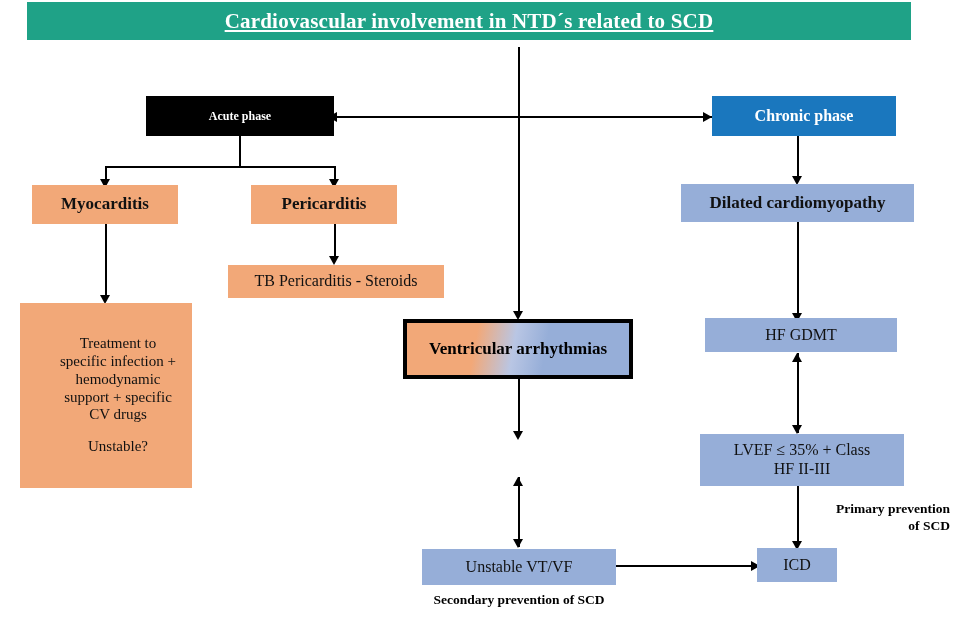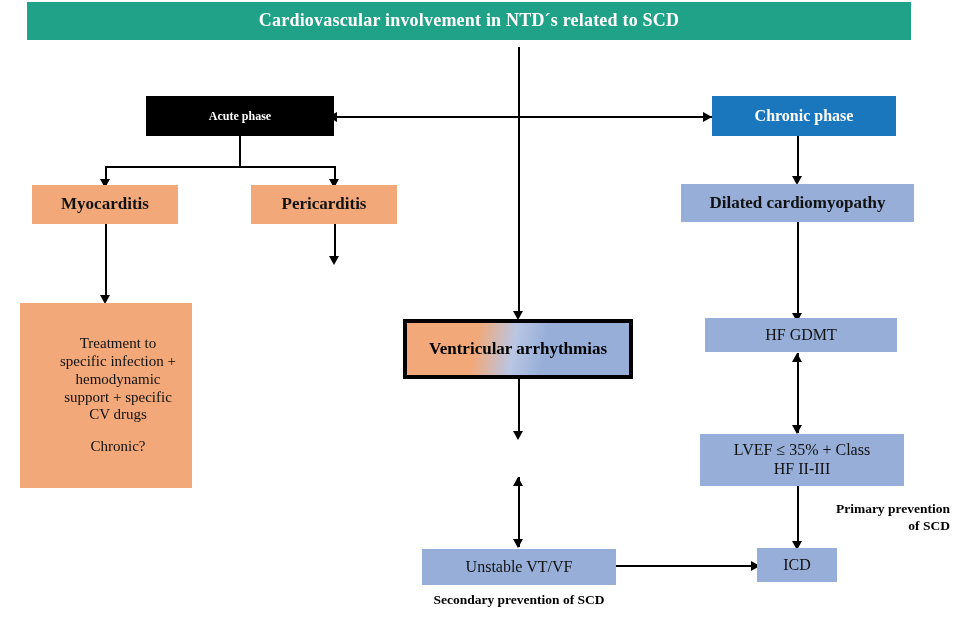--- a/index.html
+++ b/index.html
@@ -29,22 +29,23 @@
     color: #000000;
     line-height: 1.18;
   }
   .node span { display: block; width: 100%; }
 
   
   .banner {
     background: #1fa287;
     color: #ffffff;
     font-weight: bold;
-    font-size: 18px;
+    font-size: 21px;
     letter-spacing: .2px;
+    text-decoration: underline;
   }
 
   
   .n-orange-dark {
     background: #000000;
     color: #ffffff;
     font-weight: bold;
     font-size: 12px;
   }
   
@@ -160,29 +161,32 @@
   <div class="vline" style="left:105px; top:224px; height:75px;"></div>
   <div class="arrow arrow-down" style="left:99.5px; top:295px;"></div>
 
   <div class="node n-peach bold fs17" style="left:251px; top:185px; width:146px; height:39px;">
     <span>Pericarditis</span>
   </div>
 
   <div class="vline" style="left:334px; top:224px; height:36px;"></div>
   <div class="arrow arrow-down" style="left:328.5px; top:256px;"></div>
 
+  <div class="node n-peach fs16" style="left:228px; top:265px; width:216px; height:33px;">
+    <span>TB Pericarditis - Steroids</span>
+  </div>
 
   <div class="node n-peach fs15" style="left:20px; top:303px; width:172px; height:185px; flex-direction:column; justify-content:center;">
     <span>Treatment to</span>
     <span>specific infection +</span>
     <span>hemodynamic</span>
     <span>support + specific</span>
     <span>CV drugs</span>
     <span style="height:14px;"></span>
-    <span>Chronic?</span>
+    <span>Unstable?</span>
   </div>
 
   <div class="node n-split" style="left:403px; top:319px; width:230px; height:60px;">
     <span>Ventricular arrhythmias</span>
   </div>
 
   <div class="vline" style="left:518px; top:379px; height:56px;"></div>
   <div class="arrow arrow-down" style="left:512.5px; top:431px;"></div>
 
 

